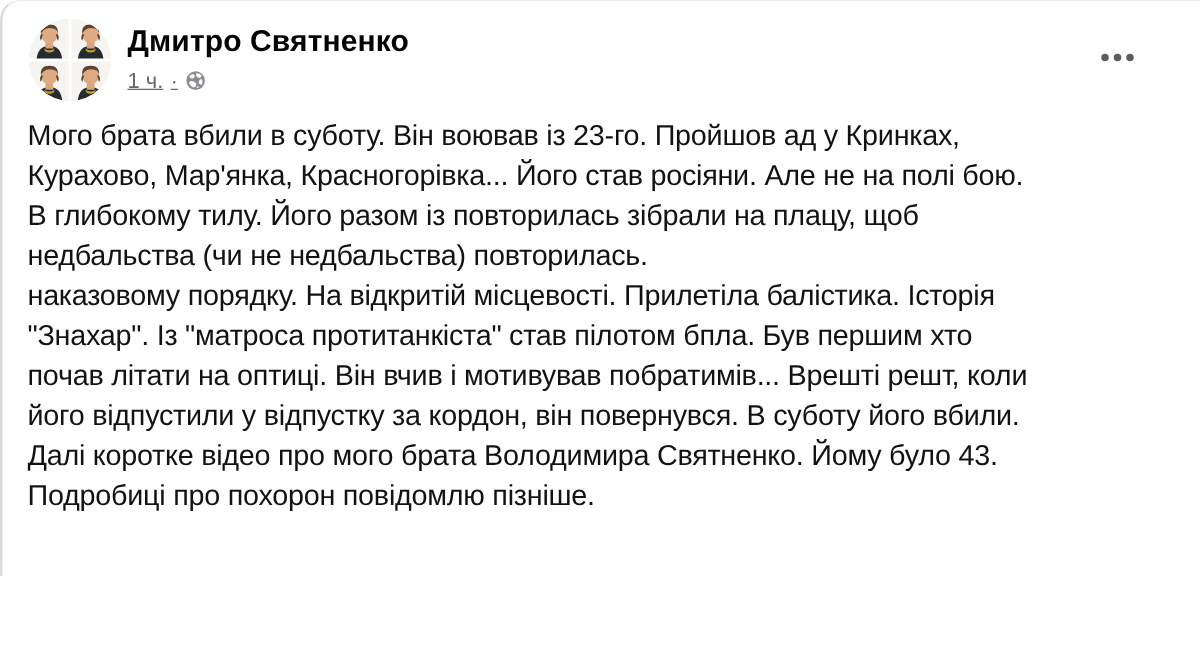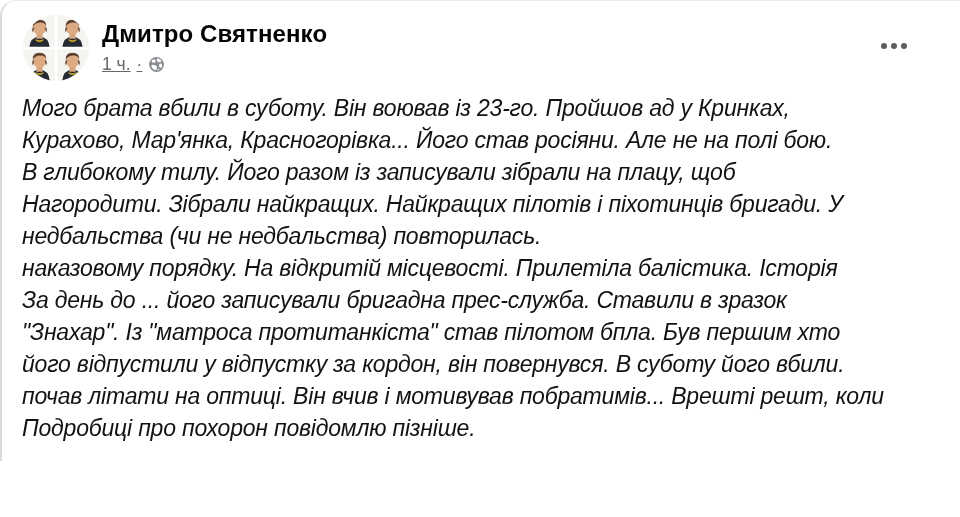--- a/index.html
+++ b/index.html
@@ -54,21 +54,20 @@
     position: absolute; left: 20px; top: 91px;
     width: 930px;
     color: #111214;
     font-size: 23px;
     letter-spacing: -0.2px;
     overflow: hidden;
   }
   .post-text .line {
     height: 32px; line-height: 32px;
     white-space: nowrap;
-    font-style: italic;
   }
 </style>
 </head>
 <body>
 
 <div class="card">
 
   <div class="header">
 
     <div class="avatar">
@@ -116,24 +115,23 @@
       <i></i>
         <i></i>
         <i></i>
     </div>
 
   </div>
 
   <div class="post-text">
     <div class="line">Мого брата вбили в суботу. Він воював із 23-го. Пройшов ад у Кринках,</div>
     <div class="line">Курахово, Мар'янка, Красногорівка... Його став росіяни. Але не на полі бою.</div>
-    <div class="line">В глибокому тилу. Його разом із записували зібрали на плацу, щоб</div>
-    <div class="line">Нагородити. Зібрали найкращих. Найкращих пілотів і піхотинців бригади. У</div>
+    <div class="line">В глибокому тилу. Його разом із повторилась зібрали на плацу, щоб</div>
     <div class="line">недбальства (чи не недбальства) повторилась.</div>
     <div class="line">наказовому порядку. На відкритій місцевості. Прилетіла балістика. Історія</div>
-    <div class="line">За день до ... його записували бригадна прес-служба. Ставили в зразок</div>
     <div class="line">"Знахар". Із "матроса протитанкіста" став пілотом бпла. Був першим хто</div>
+    <div class="line">почав літати на оптиці. Він вчив і мотивував побратимів... Врешті решт, коли</div>
     <div class="line">його відпустили у відпустку за кордон, він повернувся. В суботу його вбили.</div>
-    <div class="line">почав літати на оптиці. Він вчив і мотивував побратимів... Врешті решт, коли</div>
+    <div class="line">Далі коротке відео про мого брата Володимира Святненко. Йому було 43.</div>
     <div class="line">Подробиці про похорон повідомлю пізніше.</div>
   </div>
 
 </div>
 
 </body></html>

